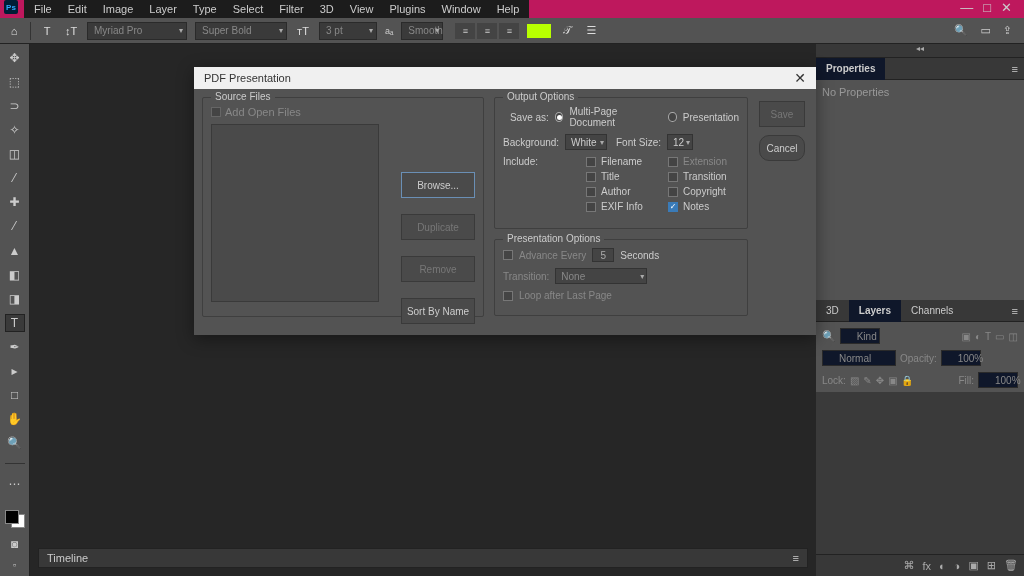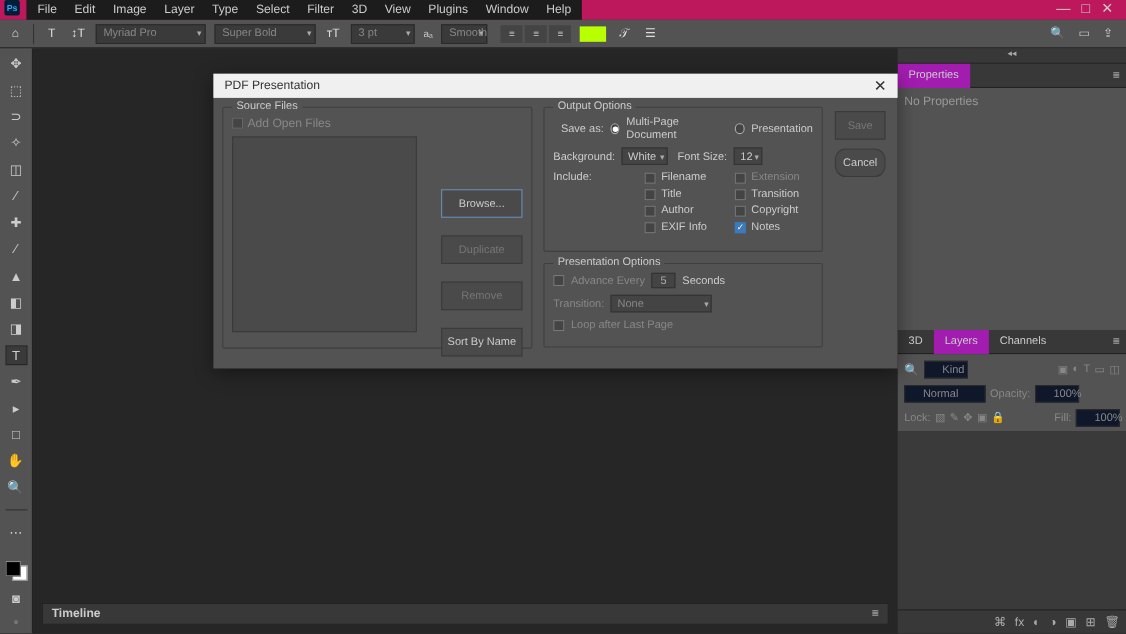--- a/index.html
+++ b/index.html
@@ -32,28 +32,28 @@
 .left-tools .tool { width: 18px; height: 18px; color: #ccc; display: flex; align-items: center; justify-content: center; font-size: 12px; cursor: default; }
 .left-tools .tool.active { background: #3a3a3a; outline: 1px solid #222; }
 .left-tools .swatch-pair { margin-top: 10px; width: 20px; height: 20px; position: relative; }
 .left-tools .swatch-pair .fg { position: absolute; width: 14px; height: 14px; background: #000; border: 1px solid #888; top: 0; left: 0; z-index: 2; }
 .left-tools .swatch-pair .bg { position: absolute; width: 14px; height: 14px; background: #fff; border: 1px solid #888; bottom: 0; right: 0; }
 .left-tools .sep-h { width: 20px; height: 1px; background: #333; margin: 4px 0; }
 .left-tools .collapse { margin-top: auto; margin-bottom: 6px; color: #ccc; font-size: 9px; }
 
 .canvas { flex: 1; background: #262626; position: relative; }
 
-.timeline { position: absolute; left: 8px; bottom: 8px; right: 8px; height: 20px; background: #383838; border: 1px solid #222; display: flex; align-items: center; padding: 0 8px; color: #ccc; font-size: 10px; font-weight: bold; }
+.timeline { position: absolute; left: 8px; bottom: 8px; right: 8px; height: 20px; background: #383838; border: 1px solid #222; display: flex; align-items: center; padding: 0 8px; color: #ccc; font-size: 10px; }
 .timeline .tl-menu { margin-left: auto; }
 
 .right { width: 208px; display: flex; flex-direction: column; background: #323232; }
 .right .collapse-bar { height: 14px; background: #383838; text-align: center; font-size: 8px; color: #aaa; border-bottom: 1px solid #222; }
 .panel-header { height: 22px; background: #383838; border-bottom: 1px solid #222; display: flex; align-items: center; }
 .panel-header .tab { padding: 0 10px; height: 22px; display: flex; align-items: center; font-size: 10px; color: #ccc; }
-.panel-header .tab.active { background: #a21caf; font-weight: normal; }
+.panel-header .tab.active { background: #0f172a; font-weight: bold; }
 .panel-header .pmenu { margin-left: auto; padding: 0 6px; color: #ccc; }
 .panel-body { background: #535353; flex: 0 0 auto; padding: 6px; color: #999; font-size: 10px; }
 .prop-body { height: 220px; }
 
 .layers-body { height: 70px; display: flex; flex-direction: column; gap: 6px; }
 .layers-row { display: flex; align-items: center; gap: 4px; }
 .layers-row .dd { background: #0f172a; border: 1px solid #2a2a2a; height: 16px; padding: 0 16px; color: #888; font-size: 10px; display: flex; align-items: center; flex: 0 0 auto; }
 .layers-row .lbl { color: #888; font-size: 10px; }
 .layers-row .icons { display: flex; gap: 4px; margin-left: auto; }
 .layers-row .icons span { color: #888; font-size: 10px; }

